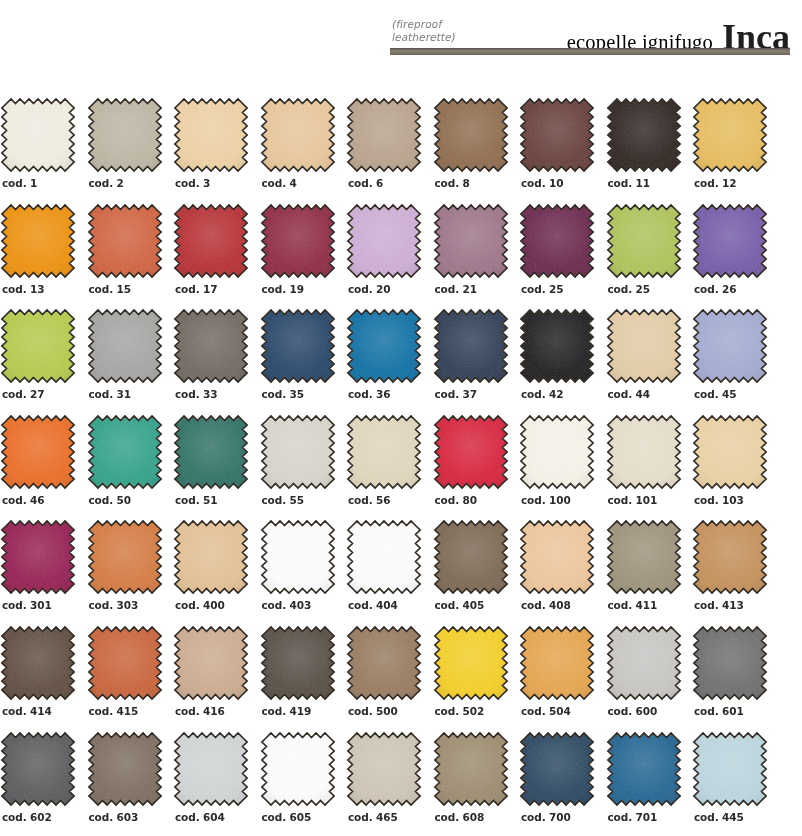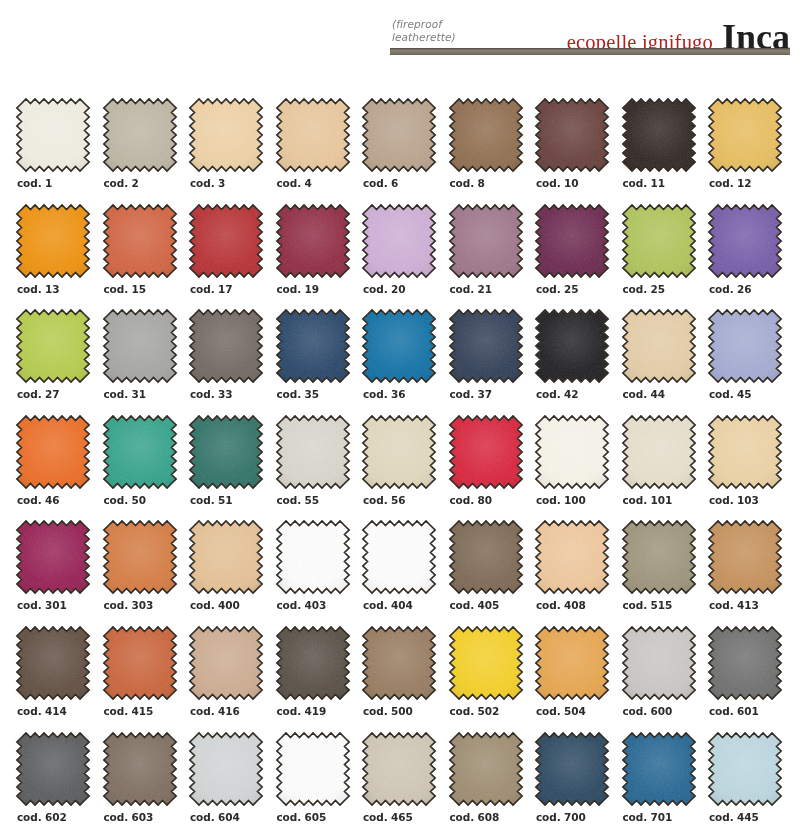--- a/index.html
+++ b/index.html
@@ -43,21 +43,21 @@
     position: absolute;
     right: 12px;
     top: 0px;
     display: flex;
     align-items: baseline;
     gap: 9px;
   }
   .header-sub {
     font-family: "Liberation Serif", serif;
     font-size: 20.5px;
-    color: #b91c1c;
+    color: #000000;
     letter-spacing: 0.2px;
     white-space: nowrap;
   }
   .header-brand {
     font-family: "Liberation Serif", serif;
     font-weight: bold;
     font-size: 36px;
     color: #1f1f1f;
     letter-spacing: 0px;
     white-space: nowrap;
@@ -76,21 +76,20 @@
 
   
   .grid {
     position: absolute;
     left: 0;
     top: 97px;
     width: 802px;
     display: grid;
     grid-template-columns: repeat(9, 86.5px);
     grid-auto-rows: 105.6px;
-    padding-left: 15px;
     box-sizing: border-box;
   }
   .cell {
     position: relative;
     width: 86.5px;
     height: 105.6px;
   }
   .swatch-wrap {
     position: absolute;
     left: 0;
@@ -1398,21 +1397,21 @@
               <path d="M 6.50 6.50 L 11.00 1.90 L 15.50 6.50 L 20.00 1.90 L 24.50 6.50 L 29.00 1.90 L 33.50 6.50 L 38.00 1.90 L 42.50 6.50 L 47.00 1.90 L 51.50 6.50 L 56.00 1.90 L 60.50 6.50 L 65.00 1.90 L 69.50 6.50 L 74.10 11.00 L 69.50 15.50 L 74.10 20.00 L 69.50 24.50 L 74.10 29.00 L 69.50 33.50 L 74.10 38.00 L 69.50 42.50 L 74.10 47.00 L 69.50 51.50 L 74.10 56.00 L 69.50 60.50 L 74.10 65.00 L 69.50 69.50 L 65.00 74.10 L 60.50 69.50 L 56.00 74.10 L 51.50 69.50 L 47.00 74.10 L 42.50 69.50 L 38.00 74.10 L 33.50 69.50 L 29.00 74.10 L 24.50 69.50 L 20.00 74.10 L 15.50 69.50 L 11.00 74.10 L 6.50 69.50 L 1.90 65.00 L 6.50 60.50 L 1.90 56.00 L 6.50 51.50 L 1.90 47.00 L 6.50 42.50 L 1.90 38.00 L 6.50 33.50 L 1.90 29.00 L 6.50 24.50 L 1.90 20.00 L 6.50 15.50 L 1.90 11.00 Z"></path>
             </clipPath>
           </defs>
           <path d="M 6.50 6.50 L 11.00 1.90 L 15.50 6.50 L 20.00 1.90 L 24.50 6.50 L 29.00 1.90 L 33.50 6.50 L 38.00 1.90 L 42.50 6.50 L 47.00 1.90 L 51.50 6.50 L 56.00 1.90 L 60.50 6.50 L 65.00 1.90 L 69.50 6.50 L 74.10 11.00 L 69.50 15.50 L 74.10 20.00 L 69.50 24.50 L 74.10 29.00 L 69.50 33.50 L 74.10 38.00 L 69.50 42.50 L 74.10 47.00 L 69.50 51.50 L 74.10 56.00 L 69.50 60.50 L 74.10 65.00 L 69.50 69.50 L 65.00 74.10 L 60.50 69.50 L 56.00 74.10 L 51.50 69.50 L 47.00 74.10 L 42.50 69.50 L 38.00 74.10 L 33.50 69.50 L 29.00 74.10 L 24.50 69.50 L 20.00 74.10 L 15.50 69.50 L 11.00 74.10 L 6.50 69.50 L 1.90 65.00 L 6.50 60.50 L 1.90 56.00 L 6.50 51.50 L 1.90 47.00 L 6.50 42.50 L 1.90 38.00 L 6.50 33.50 L 1.90 29.00 L 6.50 24.50 L 1.90 20.00 L 6.50 15.50 L 1.90 11.00 Z" fill="#9c9279" stroke="#2b241c" stroke-width="1.7" stroke-linejoin="miter"></path>
           <g clip-path="url(#c43)">
             <rect x="0" y="0" width="76" height="76" filter="url(#n43)" opacity="0.85"></rect>
             <rect x="0" y="0" width="76" height="76" fill="url(#tex43)"></rect>
           </g>
         </svg>
       </div>
-      <div class="cell-label">cod. 515</div>
+      <div class="cell-label">cod. 411</div>
     </div>
     <div class="cell">
       <div class="swatch-wrap" title="cod. 413">
         <svg viewBox="0 0 76 76" xmlns="http://www.w3.org/2000/svg">
           <defs>
             <radialGradient id="tex44" cx="50%" cy="42%" r="72%">
               <stop offset="0%" stop-color="#ffffff" stop-opacity="0.16"></stop>
               <stop offset="62%" stop-color="#ffffff" stop-opacity="0.03"></stop>
               <stop offset="100%" stop-color="#000000" stop-opacity="0.10"></stop>
             </radialGradient>

